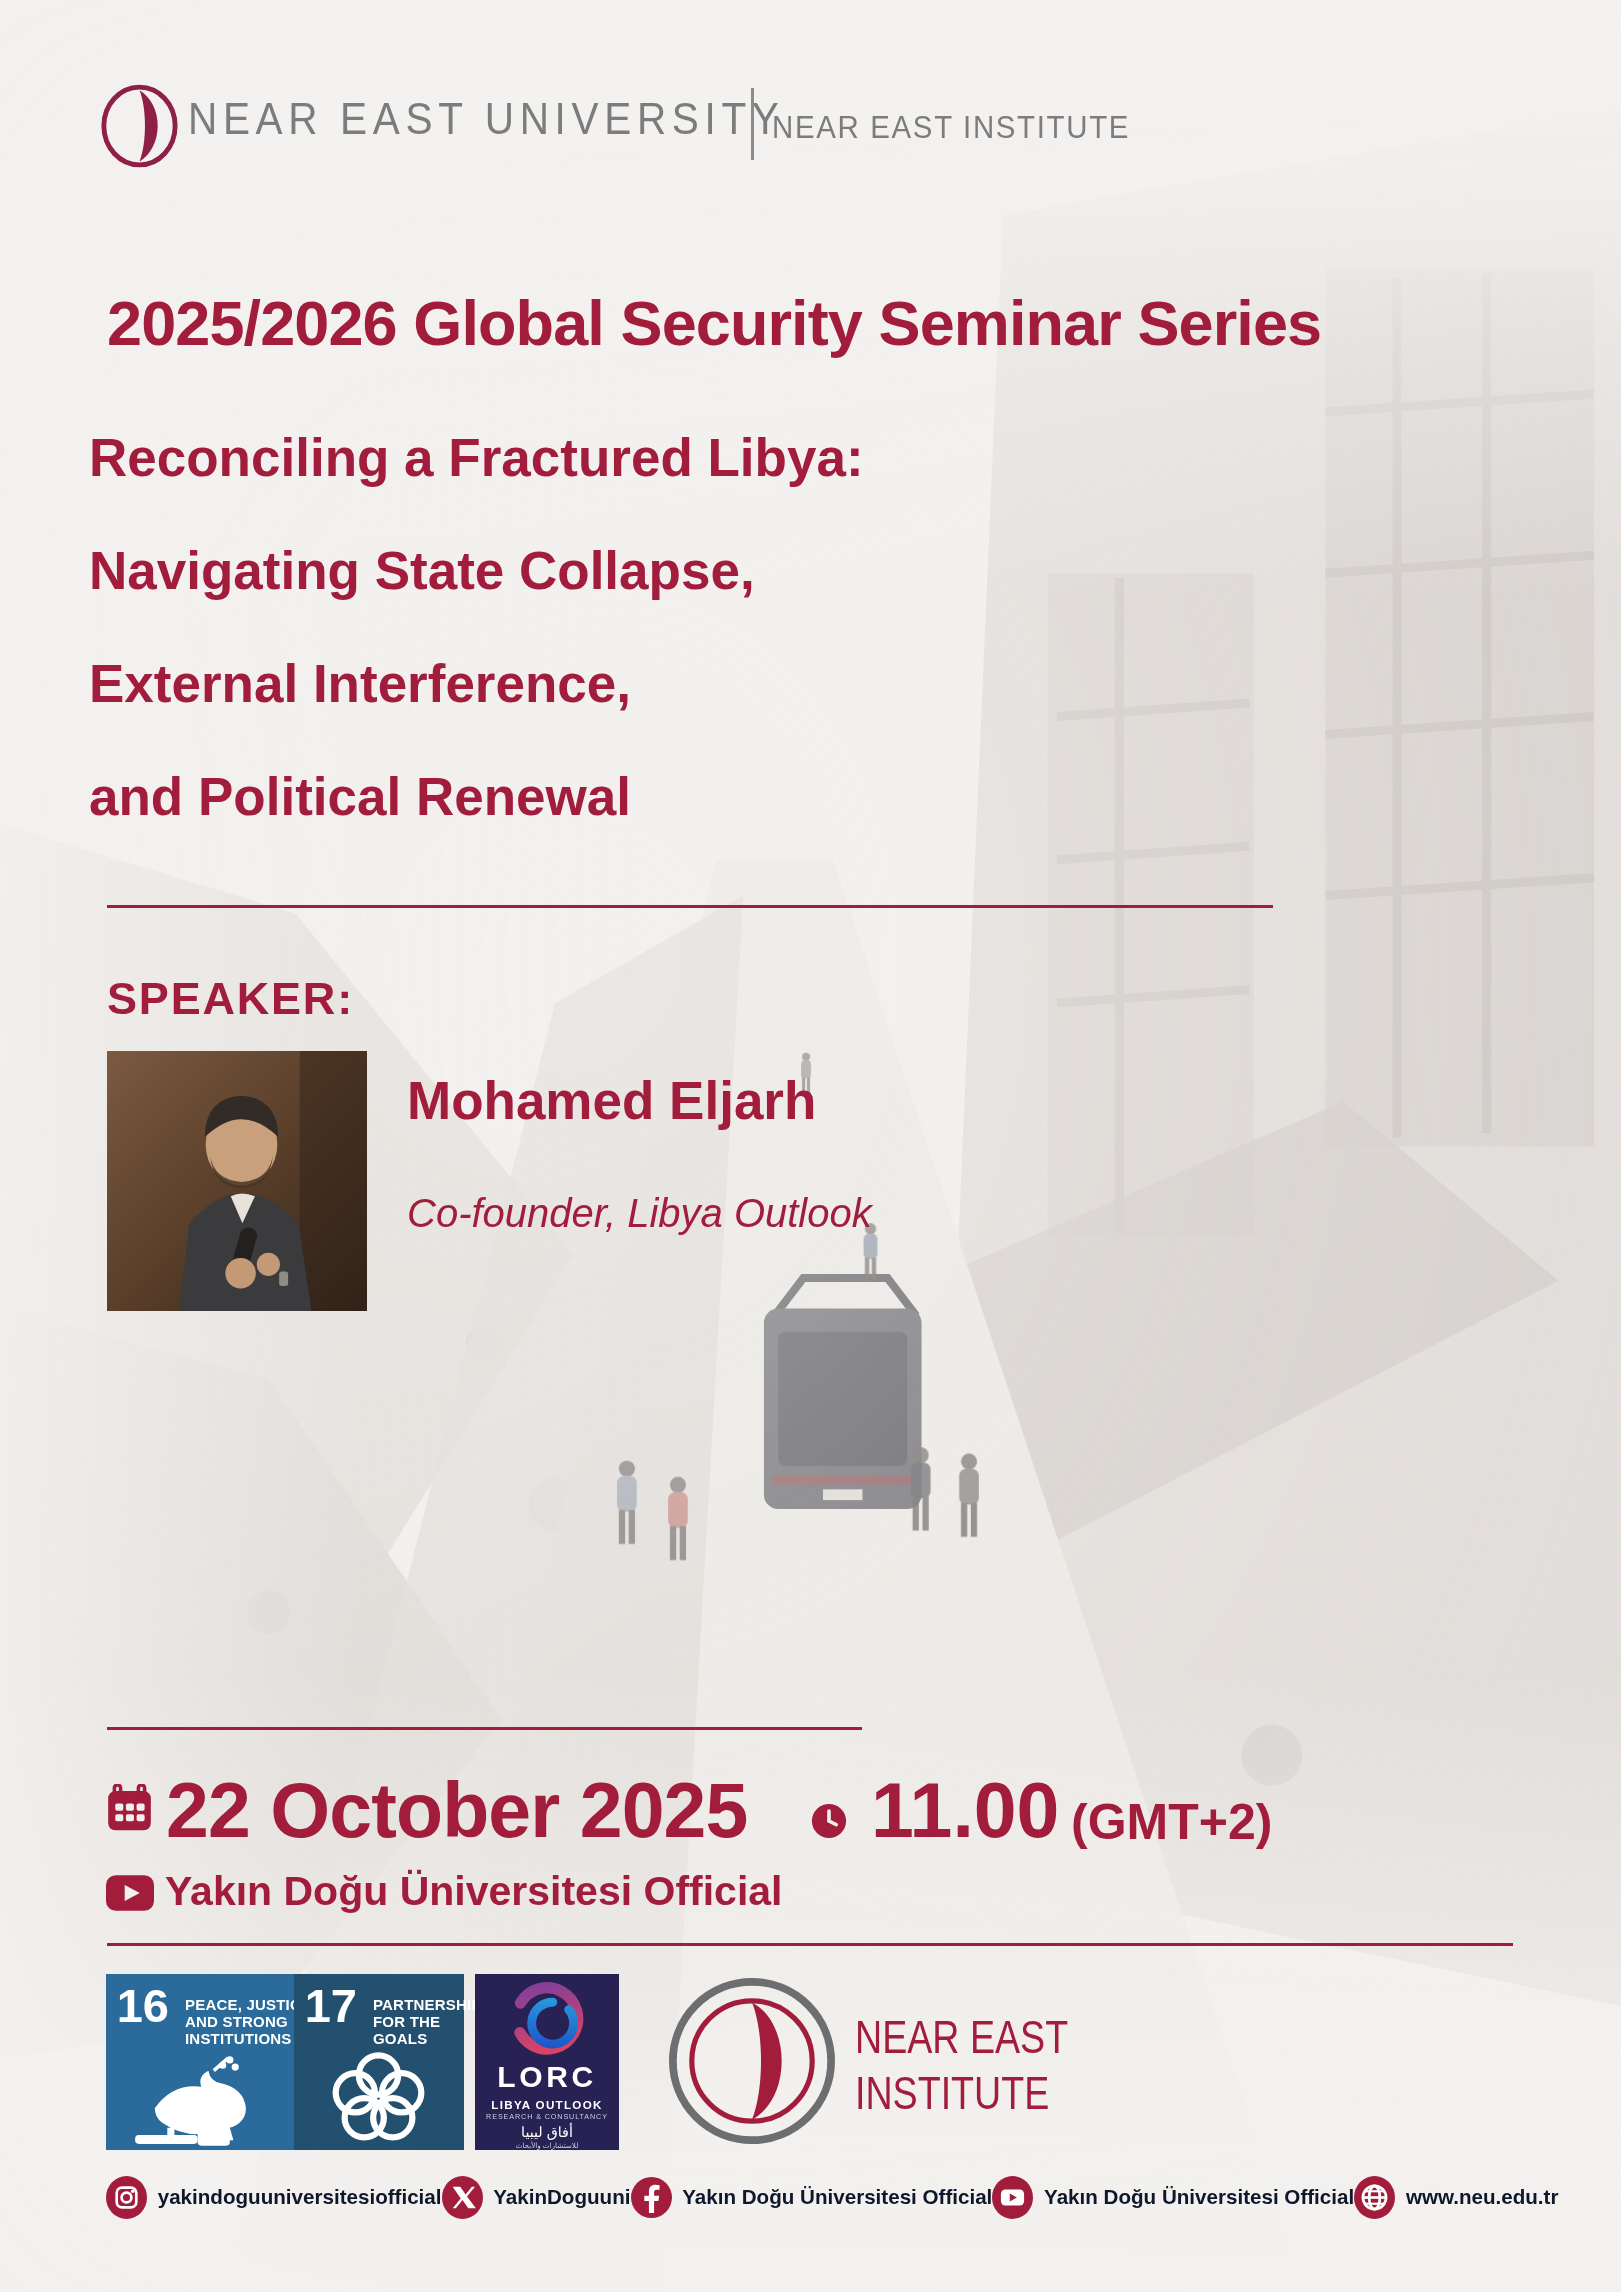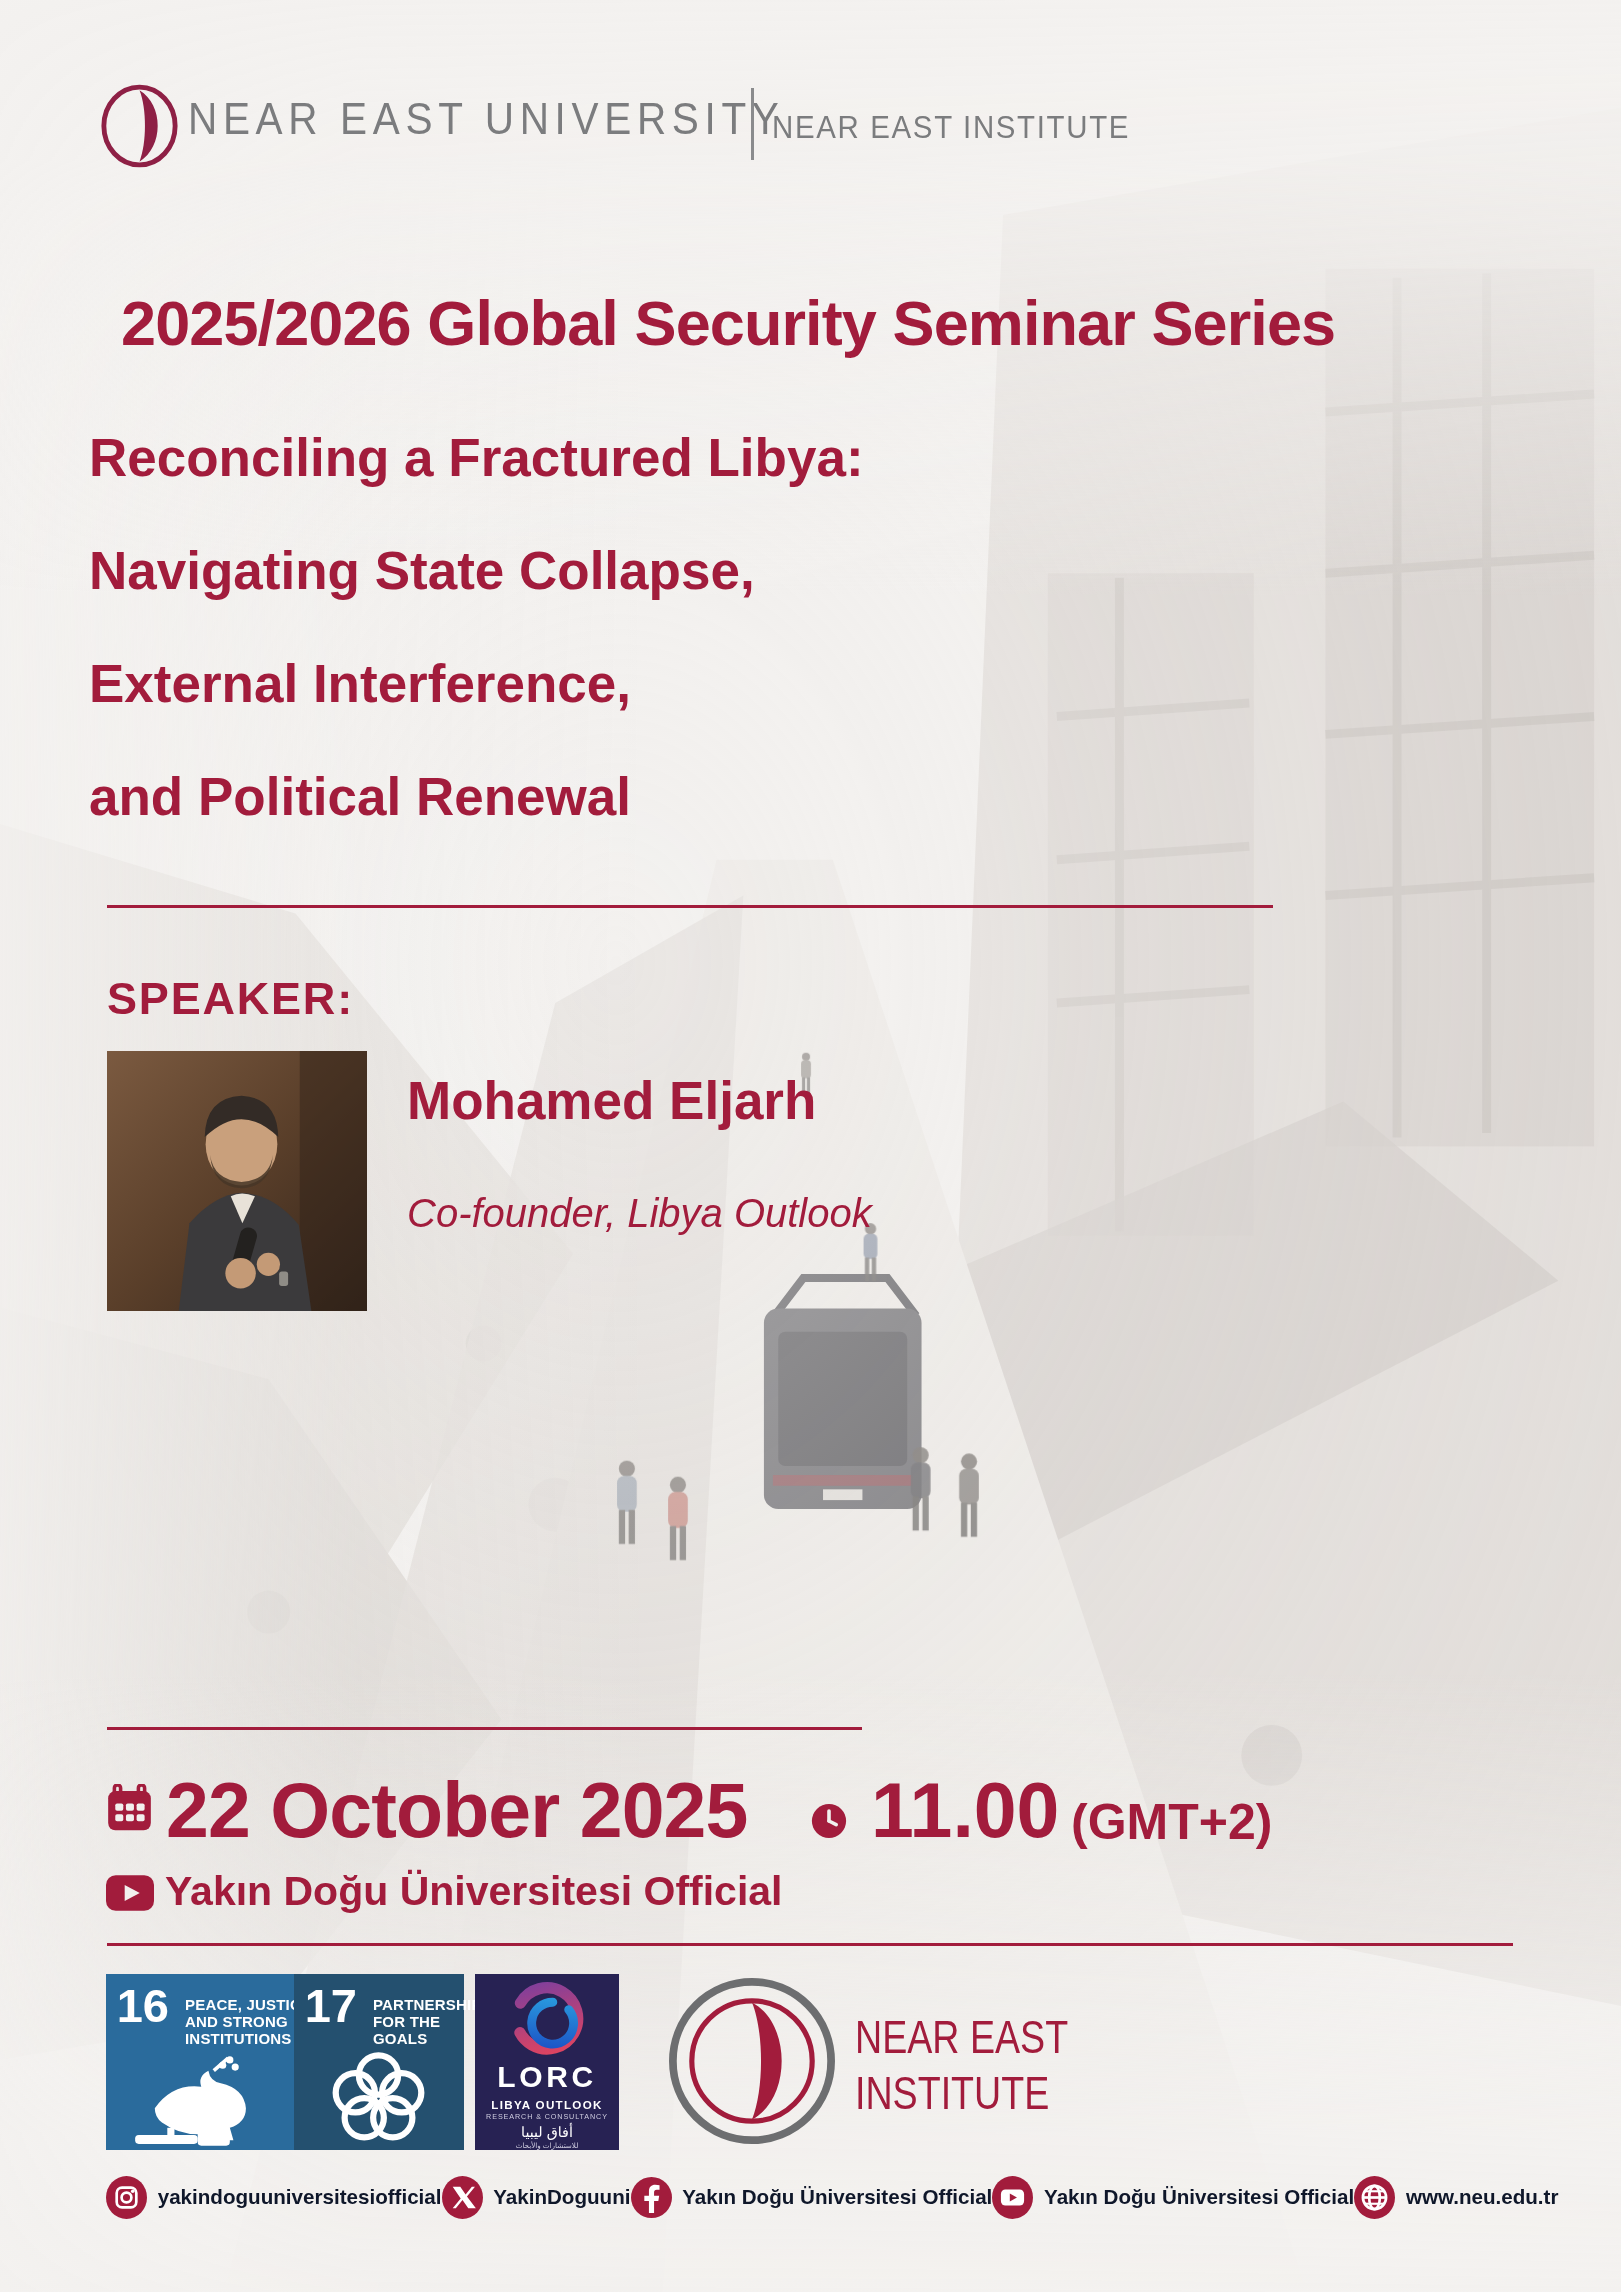--- a/index.html
+++ b/index.html
@@ -16,21 +16,21 @@
       radial-gradient(ellipse at 38% 42%, rgba(243,241,239,.6) 0%, rgba(243,241,239,.3) 60%, rgba(243,241,239,.15) 100%);}
   .content{position:absolute;inset:0;z-index:2;}
   .red{color:#A21C3C;}
   .gray{color:#7b7c7e;}
   .condensed{transform:scaleX(.9);transform-origin:left top;}
 
   .header-university{left:188px;top:93px;font-size:45px;letter-spacing:6.3px;font-weight:400;white-space:nowrap;}
   .header-vbar{left:751px;top:88px;width:2.7px;height:72px;background:#8a8b8d;}
   .header-institute{left:772px;top:109px;font-size:32px;letter-spacing:1.8px;font-weight:400;white-space:nowrap;transform:scaleX(.92);transform-origin:left top;}
 
-  .series-title{left:121px;top:287px;font-size:63px;font-weight:700;letter-spacing:-0.9px;white-space:nowrap;}
+  .series-title{left:107px;top:287px;font-size:63px;font-weight:700;letter-spacing:-0.9px;white-space:nowrap;}
   .main-title{left:89px;top:401px;font-size:53px;font-weight:700;line-height:113px;white-space:nowrap;}
 
   .divider{height:2.7px;background:#A21C3C;}
   .divider-1{left:107px;top:905px;width:1166px;}
   .divider-2{left:107px;top:1727px;width:755px;}
   .divider-3{left:107px;top:1943px;width:1406px;}
 
   .speaker-label{left:107px;top:973px;font-size:45px;font-weight:700;letter-spacing:1.8px;}
   .speaker-photo{left:107px;top:1051px;width:260px;height:260px;overflow:hidden;}
   .speaker-name{left:407px;top:1070px;font-size:53px;font-weight:700;white-space:nowrap;text-align:center;}

